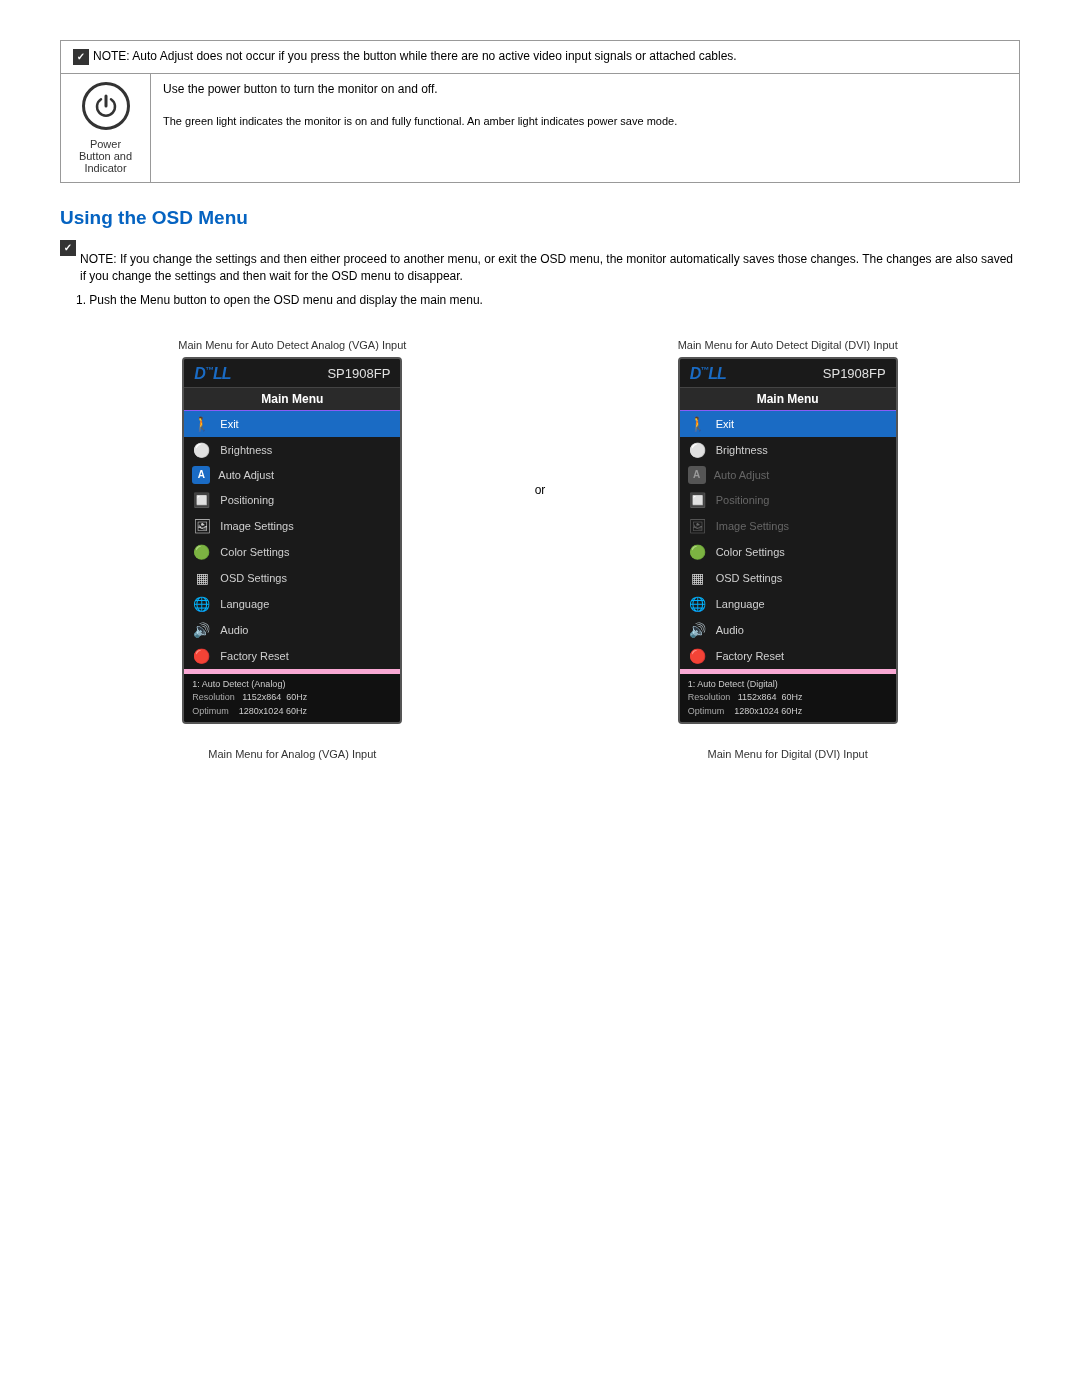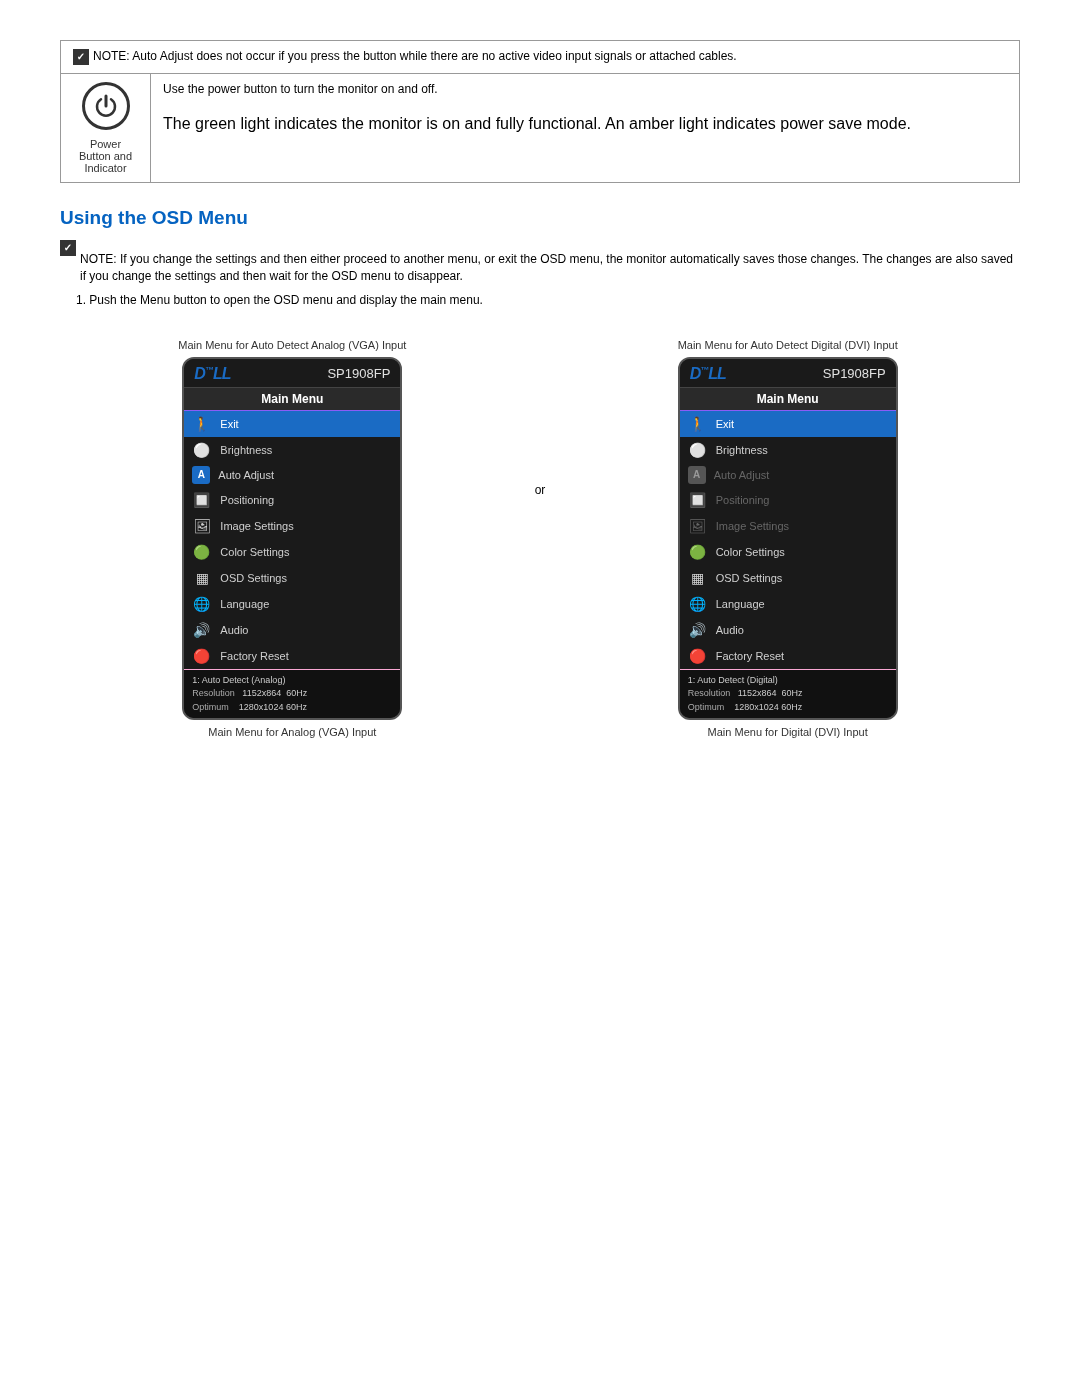--- a/index.html
+++ b/index.html
@@ -114,38 +114,38 @@
     .osd-caption-top {
       font-size: 11px;
       color: #333;
       margin-bottom: 6px;
       text-align: center;
       margin-top: 16px;
     }
     .osd-caption-bottom {
       font-size: 11px;
       color: #333;
-      margin-top: 6px;
+      margin-top: 24px;
       text-align: center;
     }
     .or-divider {
       display: flex;
       align-items: center;
       justify-content: center;
       font-size: 12px;
       padding: 0 10px;
       margin-top: 160px;
     }
 
     
     .osd-screen {
       width: 220px;
       background: #1a1a1a;
       border: 2px solid #555;
-      border-radius: 12px;
+      border-radius: 4px;
       overflow: hidden;
       font-family: Arial, sans-serif;
     }
     .osd-header {
       background: #1a1a1a;
       padding: 6px 10px 4px;
       display: flex;
       justify-content: space-between;
       align-items: center;
       border-bottom: 1px solid #444;
@@ -197,21 +197,21 @@
       height: 20px;
       flex-shrink: 0;
       display: flex;
       align-items: center;
       justify-content: center;
       font-size: 14px;
     }
     .osd-footer {
       background: #111;
       padding: 4px 8px;
-      border-top: 1px solid #f9a8d4;
+      border-top: 5px solid #f9a8d4;
     }
     .osd-footer-line {
       color: #ccc;
       font-size: 9px;
       line-height: 1.5;
     }
     .osd-footer-line span {
       color: #aaa;
       text-align: right;
     }
@@ -234,21 +234,21 @@
       <div class="power-icon">
         <svg viewBox="0 0 28 28" fill="none" stroke="#333" stroke-width="2.5">
           <path d="M14 4 v10" stroke="#333" stroke-width="3" stroke-linecap="round"></path>
           <path d="M9 7.2 A9 9 0 1 0 19 7.2" stroke="#333" stroke-width="2.5" fill="none" stroke-linecap="round"></path>
         </svg>
       </div>
       <div class="cell-label">Power Button and Indicator</div>
     </td>
     <td>
       <p style="margin-bottom:19px; font-size:12px;">Use the power button to turn the monitor on and off.</p>
-      <p style="font-size:16px;">The green light indicates the monitor is on and fully functional. An amber light indicates power save mode.</p>
+      <p style="font-size:11px;">The green light indicates the monitor is on and fully functional. An amber light indicates power save mode.</p>
     </td>
   </tr>
 </tbody>
   </table>
 
 <h2 class="section-heading">Using the OSD Menu</h2>
 
 <div class="note-block">
   <span class="note-icon">✓</span>
   <p>NOTE: If you change the settings and then either proceed to another menu, or exit the OSD menu, the monitor automatically saves those changes. The changes are also saved if you change the settings and then wait for the OSD menu to disappear.</p>

